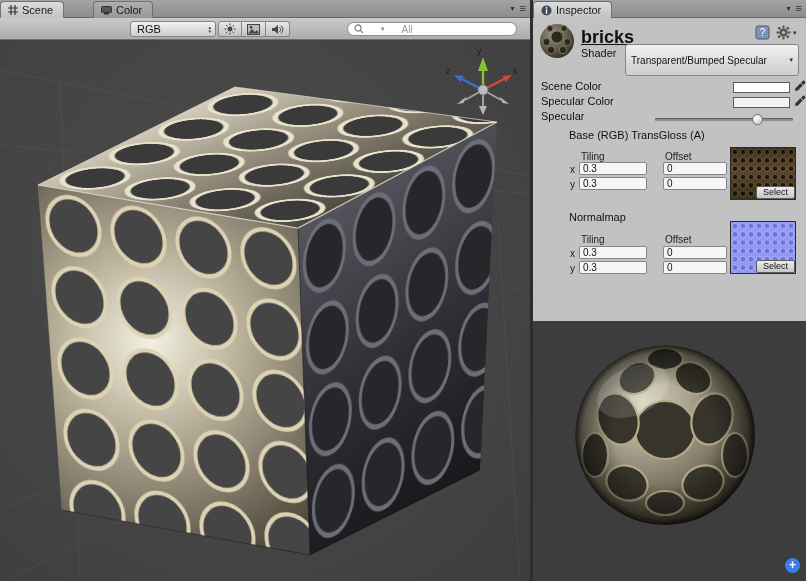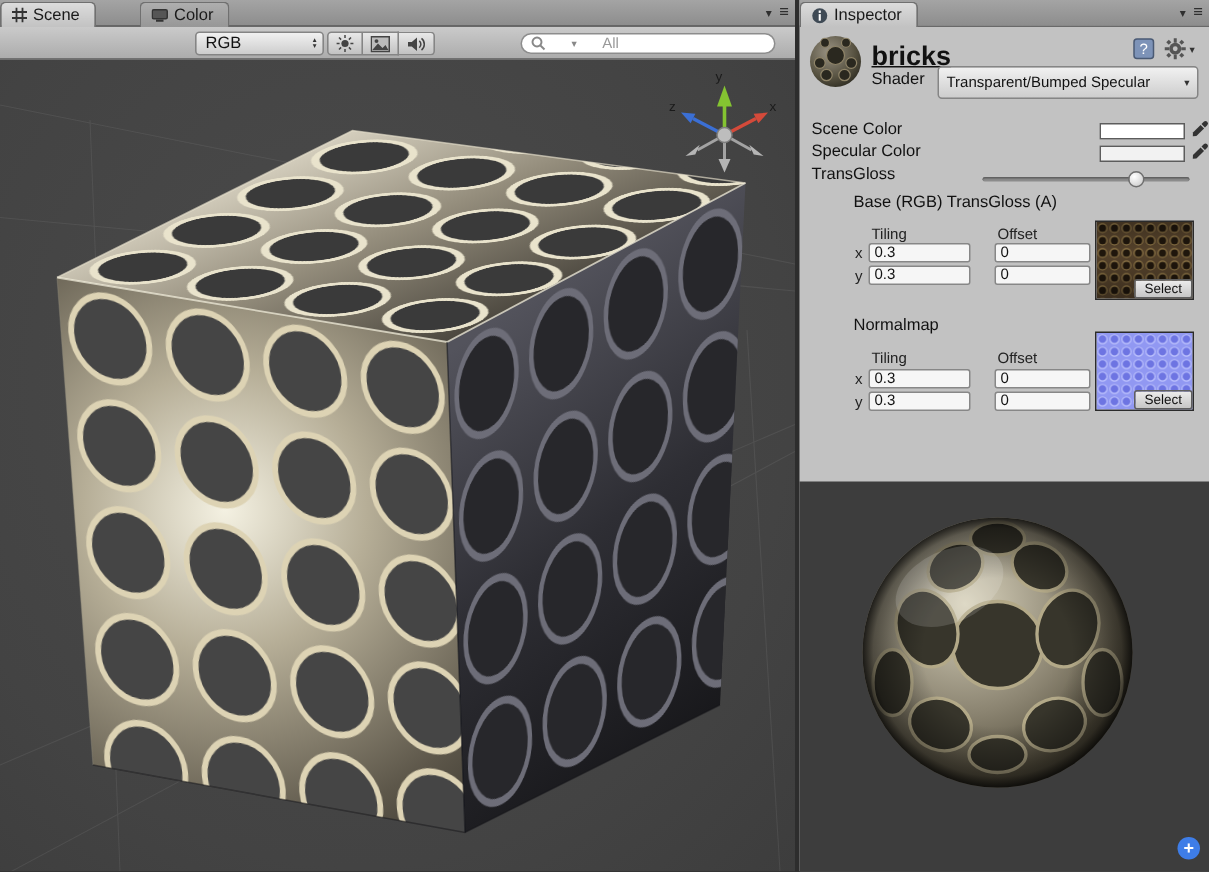--- a/index.html
+++ b/index.html
@@ -47,21 +47,21 @@
   .scene-view svg { display:block; }
 
   
   .abs { position:absolute; }
   .ins-label { position:absolute; left:8px; color:#111; }
   .sec-label { position:absolute; left:20px; color:#111;margin-left:16px; }
   .mini-head { position:absolute; font-size:10px; color:#222; }
   .axis-label { position:absolute; font-size:10px; color:#222; }
   .mini-input { position:absolute; height:13px; font-size:10px; font-family:"Liberation Sans",sans-serif;
                 background:#f6f6f6; border:1px solid #878787; border-radius:2px; padding:0 3px; color:#111; }
-  .shader-dd { position:absolute; left:92px; top:44px; width:174px; height:22px;
+  .shader-dd { position:absolute; left:92px; top:44px; width:174px; height:32px;
                background:linear-gradient(#f1f1f1,#cdcdcd); border:1px solid #858585; border-radius:3px;
                display:flex; align-items:center; padding:0 5px; gap:4px; font-size:10px; }
   .shader-dd .dd-label { flex:1; white-space:nowrap; overflow:hidden; }
   .swatch { position:absolute; left:200px; width:57px; height:11px; border:1px solid #5c5c5c; }
   .dropper { position:absolute; left:261px; width:12px; height:12px; }
   .slider-track { position:absolute; left:122px; top:118px; width:138px; height:3px;
                   background:#8d8d8d; border-radius:2px; box-shadow:inset 0 1px 1px rgba(0,0,0,.35); }
   .slider-thumb { position:absolute; top:-4px; width:11px; height:11px; border-radius:50%;
                   background:radial-gradient(circle at 35% 30%, #ffffff, #c6c6c6); border:1px solid #6f6f6f; }
   .thumb-box { position:absolute; left:197px; width:66px; height:53px; border:1px solid #2b2b2b; }
@@ -293,21 +293,21 @@
       <path d="M6.4 3.3 L8.7 5.6 3.6 10.7 1.2 10.8 1.3 8.4z" fill="#333"></path>
     </svg>
 
     <div class="ins-label" style="top:95px;">Specular Color</div>
     <div class="swatch" style="top: 97px; background: rgb(242, 242, 242);"></div>
     <svg class="dropper" style="top:95px;" viewBox="0 0 12 12">
       <path d="M10.8 1.2 a1.6 1.6 0 0 0-2.3 0 L7 2.7 9.3 5 10.8 3.5 a1.6 1.6 0 0 0 0-2.3z" fill="#333"></path>
       <path d="M6.4 3.3 L8.7 5.6 3.6 10.7 1.2 10.8 1.3 8.4z" fill="#333"></path>
     </svg>
 
-    <div class="ins-label" style="top:110px;">TransGloss</div>
+    <div class="ins-label" style="top:110px;">Specular</div>
     <div class="slider-track">
       <div class="slider-thumb" style="left: calc(74% - 5px);"></div>
     </div>
 
     <div class="sec-label" style="top:129px;">Base (RGB) TransGloss (A)</div>
     <div class="mini-head" style="left:48px; top:151px;">Tiling</div>
     <div class="mini-head" style="left:132px; top:151px;">Offset</div>
     <div class="axis-label" style="left:37px; top:164px;">x</div>
     <input class="mini-input" style="left: 46px; top: 162px; width: 68px;" value="0.3">
     <input class="mini-input" style="left: 130px; top: 162px; width: 64px;" value="0">

